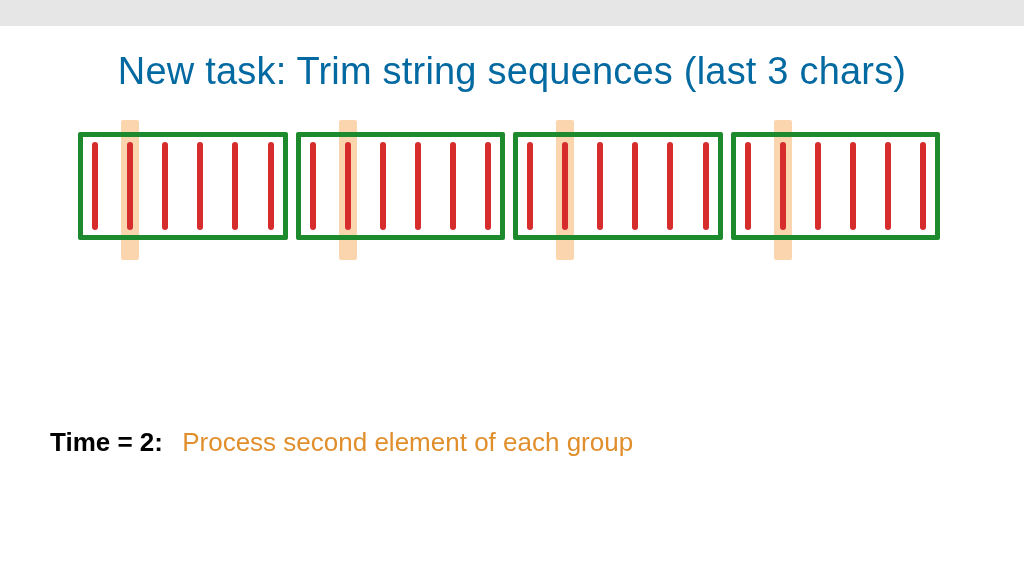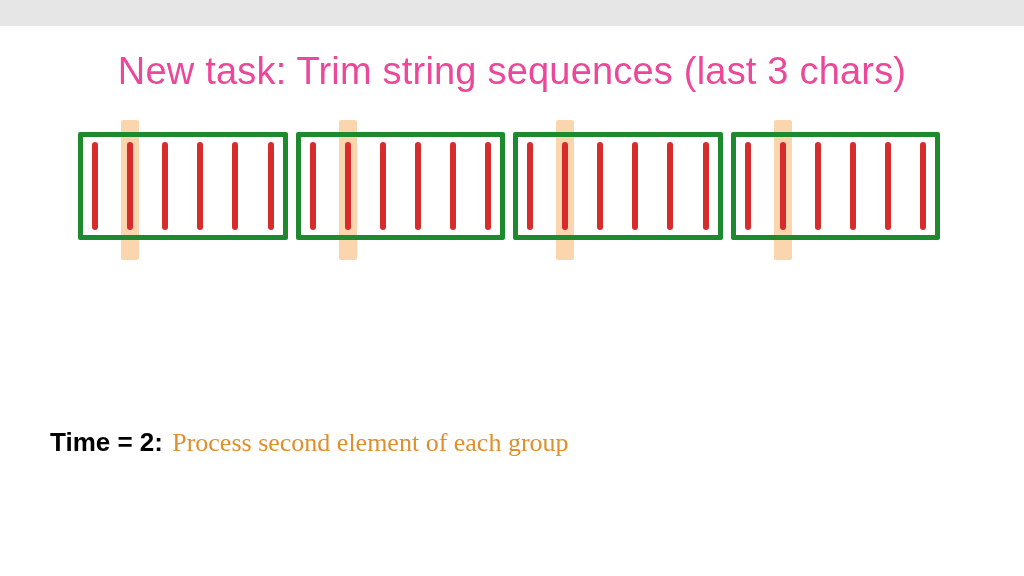--- a/index.html
+++ b/index.html
@@ -17,21 +17,21 @@
     background: #e6e6e6;
   }
   .title {
     position: absolute;
     top: 50px;
     left: 0;
     width: 100%;
     text-align: center;
     font-size: 38px;
     font-weight: 300;
-    color: #ec4899;
+    color: #0369a1;
     letter-spacing: 0.2px;
   }
   .stage {
     position: absolute;
     top: 120px;
     left: 78px;
     width: 862px;
     height: 140px;
   }
   .group {
@@ -66,22 +66,21 @@
     font-size: 26px;
   }
   .caption .label {
     font-weight: 700;
     color: #000;
     margin-top: 48px;
   }
   .caption .desc {
     color: #e08f2c;
     font-weight: 400;
-    margin-left: 2px;
-    font-family: Liberation Serif, serif;
+    margin-left: 12px;
   }
 </style>
 </head>
 <body>
 
 <div class="top-bar"></div>
 
 <div class="title">New task: Trim string sequences (last 3 chars)</div>
 
 <div class="stage" id="stage">

